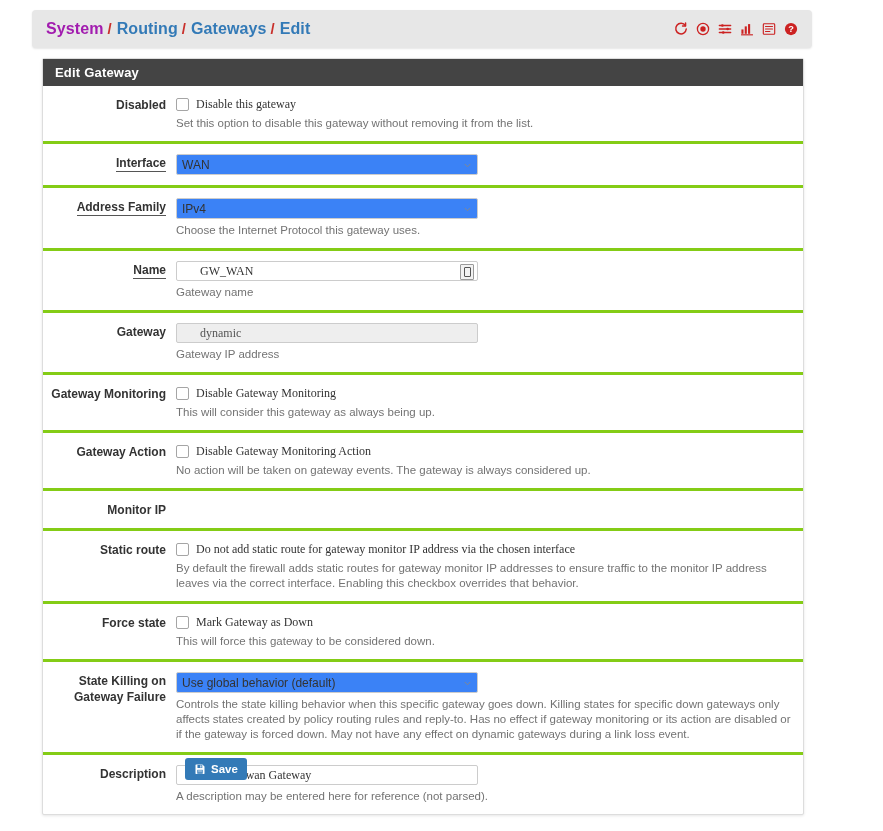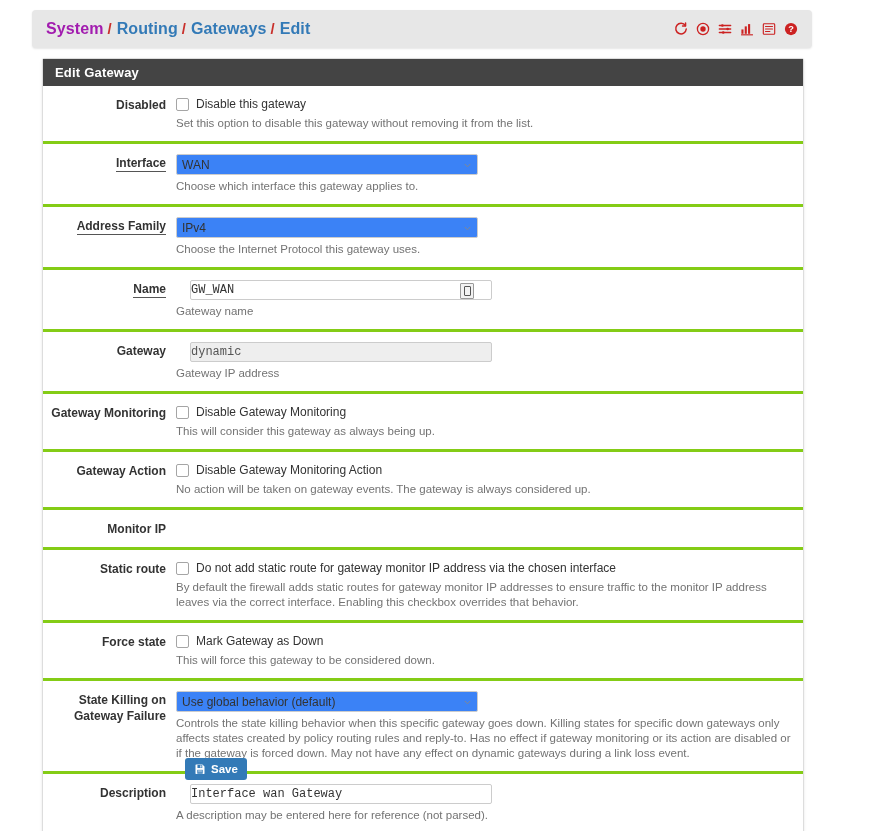--- a/index.html
+++ b/index.html
@@ -130,27 +130,26 @@
   }
 
   
   .inp {
     width: 302px;
     height: 20px;
     box-sizing: border-box;
     border: 1px solid #cccccc;
     border-radius: 2px;
     background: #ffffff;
-    font-family: Liberation Mono, monospace;
+    font-family: Liberation Serif, serif;
     font-size: 12px;
     color: #333333;
-    padding: 1px 0;
+    padding: 1px 23px;
     outline: none;
     display: block;
-    margin-left: 14px;
   }
   .inp[disabled] {
     background: #eeeeee;
     color: #555555;
   }
   .inp-wrap {
     position: relative;
     width: 302px;
   }
   .inp-addon-icon {
@@ -214,20 +213,21 @@
     border: 1px solid #a5a5a5;
     border-radius: 2px;
     background: #ffffff;
     flex: 0 0 11px;
     cursor: pointer;
   }
   .chk-label {
     font-size: 12px;
     color: #333333;
     cursor: pointer;
+    font-family: Liberation Serif, serif;
   }
 
   
   .btn {
     display: inline-flex;
     align-items: center;
     gap: 5px;
     border: none;
     border-radius: 3px;
     font-family: "Liberation Sans", sans-serif;
@@ -329,21 +329,20 @@
       <div class="col-label req">
         <span class="lbl-txt">Interface</span>
       </div>
       <div class="col-field">
         <div class="sel">
           <span>WAN</span>
           <svg class="caret" viewBox="0 0 10 10" fill="none" stroke="#888888" stroke-width="1.3" stroke-linecap="round" stroke-linejoin="round">
               <path d="M1.5 3.2 5 6.8 8.5 3.2"></path>
             </svg>
         </div>
-        <div class="help-block">Choose which interface this gateway applies to.</div>
       </div>
     </div>
 
     <div class="form-row">
       <div class="col-label req">
         <span class="lbl-txt">Address Family</span>
       </div>
       <div class="col-field">
         <div class="sel">
           <span>IPv4</span>

